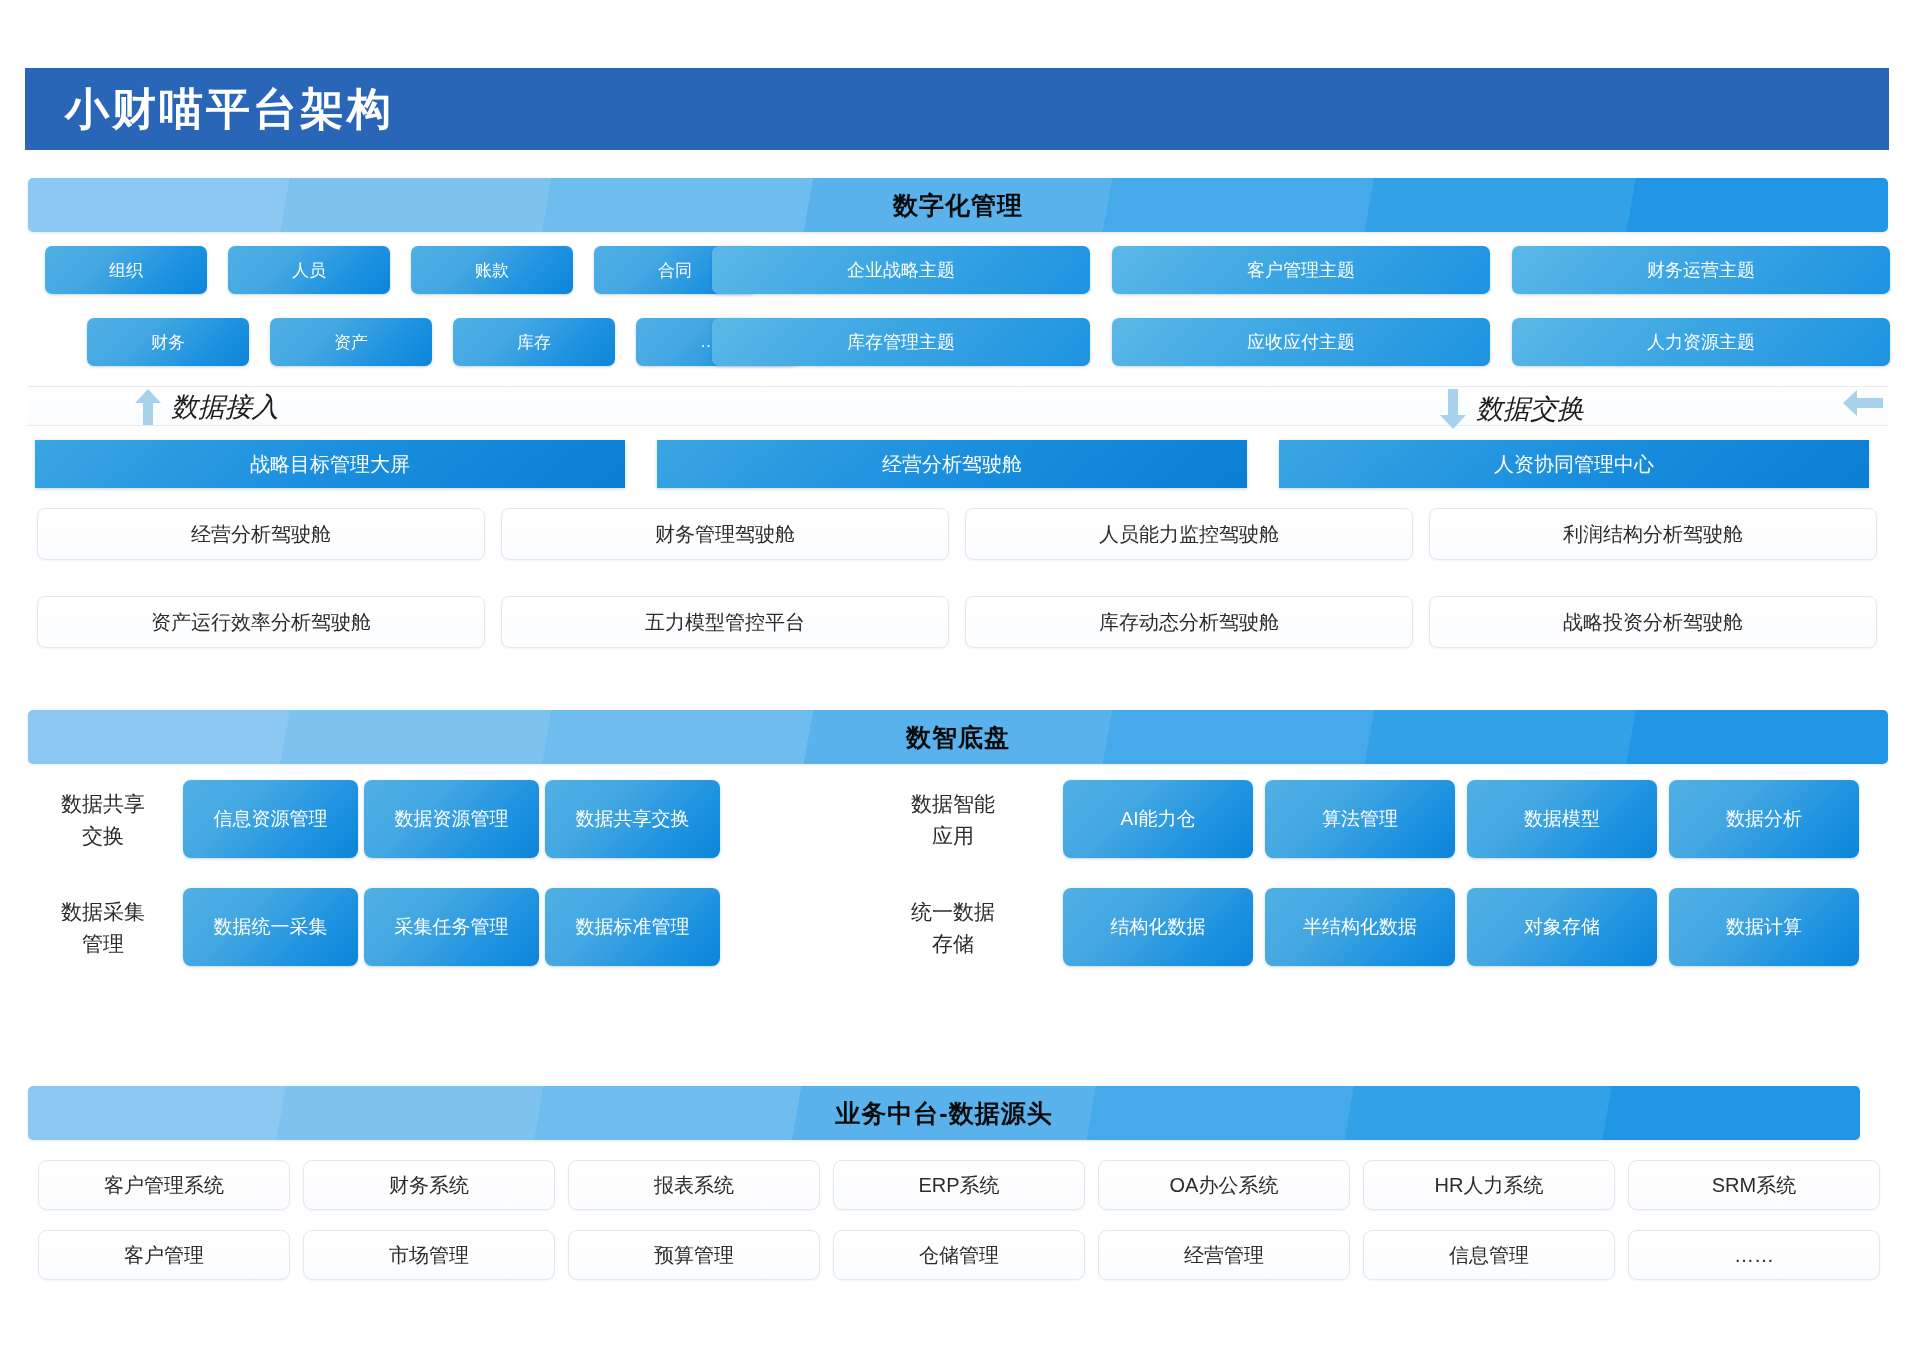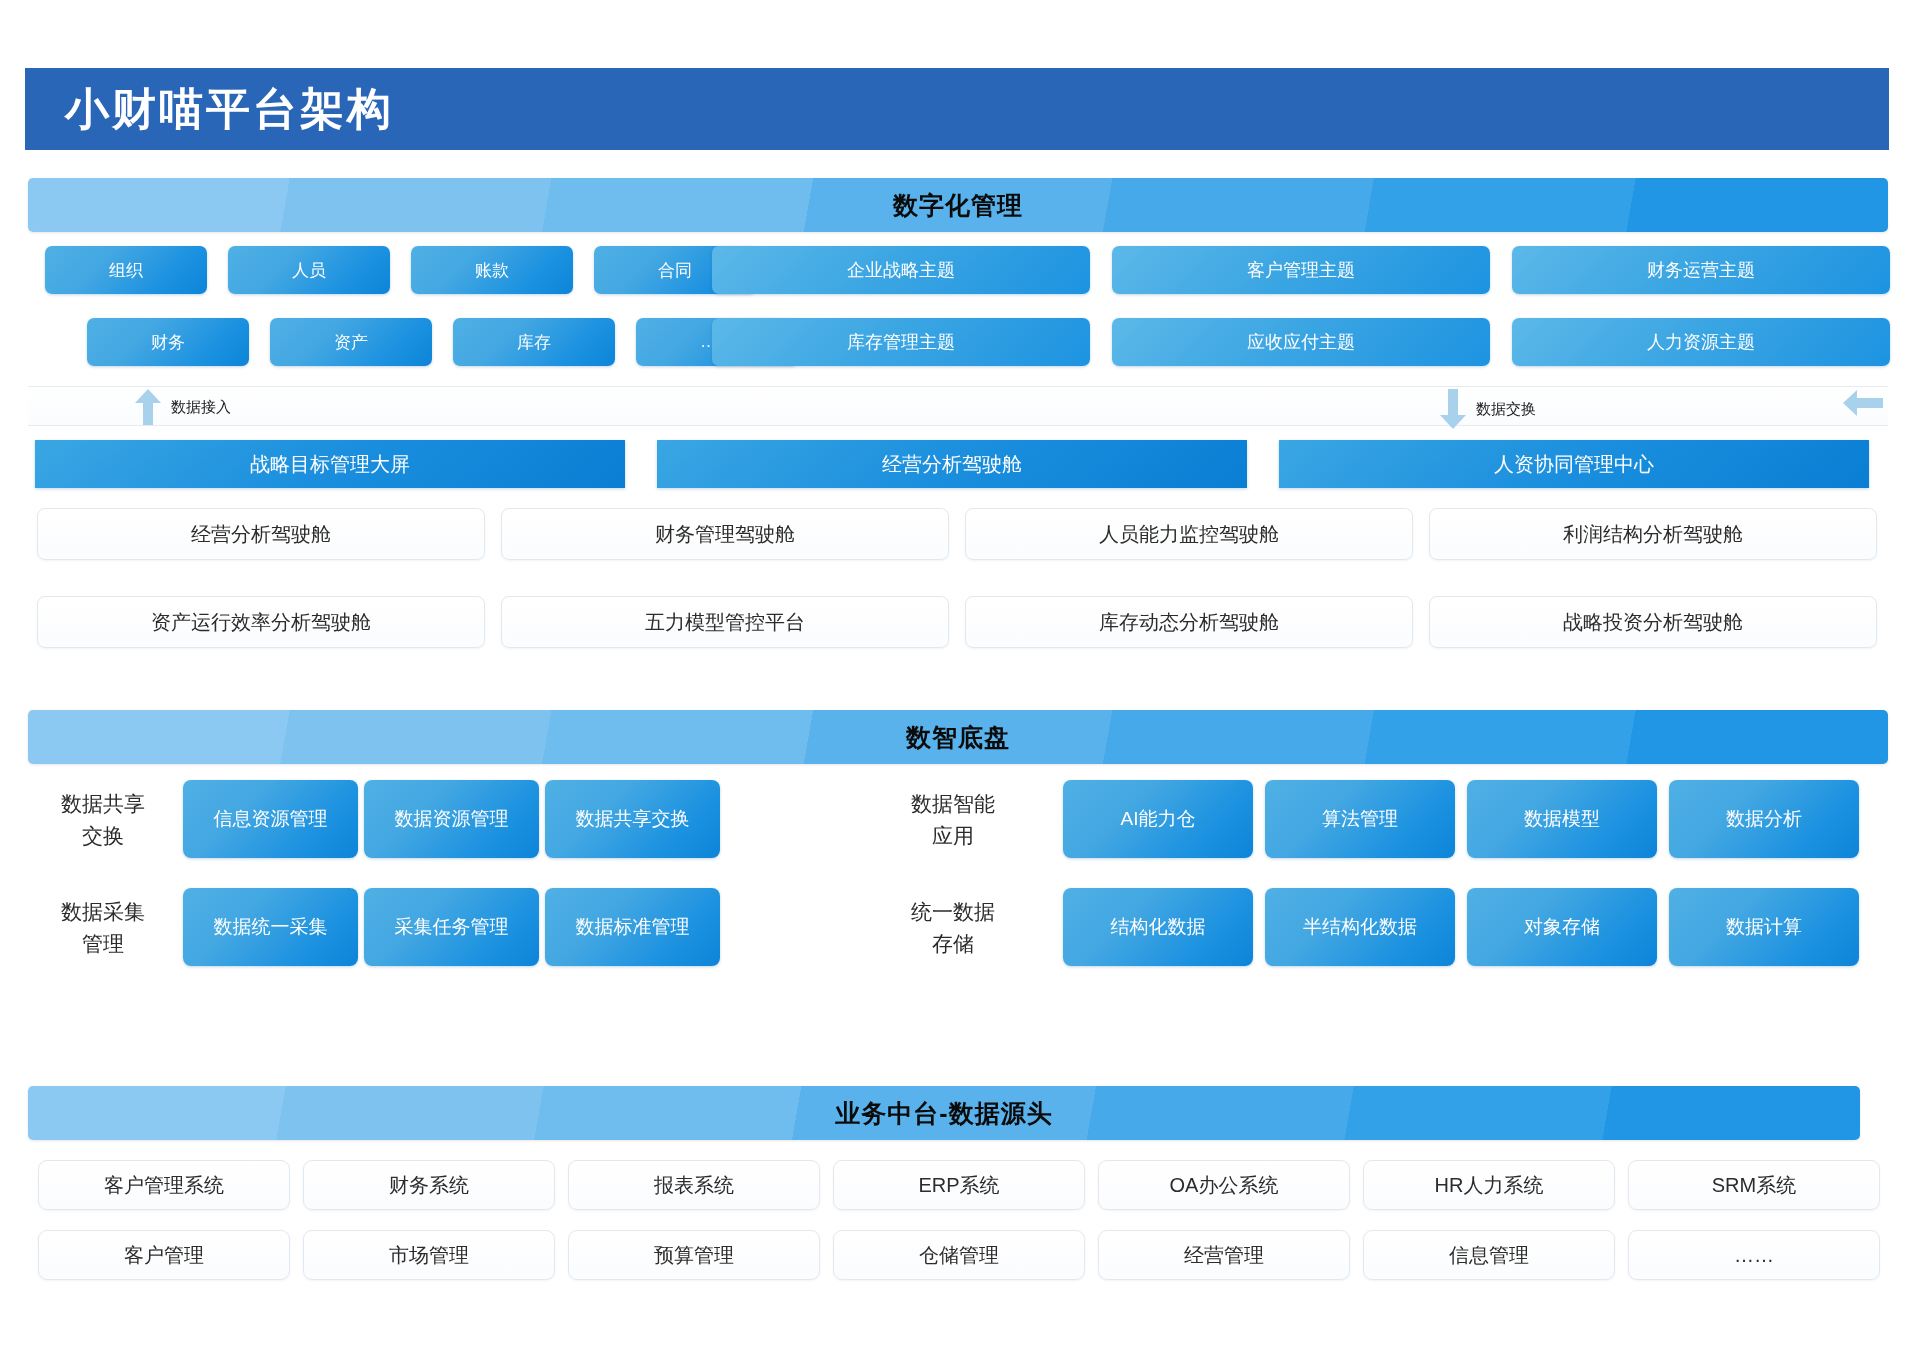--- a/index.html
+++ b/index.html
@@ -105,21 +105,21 @@
     position: absolute;
     left: 28px; top: 386px;
     width: 1860px; height: 40px;
     border-top: 1px solid #e6ebf1;
     border-bottom: 1px solid #e6ebf1;
     background: linear-gradient(180deg,#ffffff,#fafcfe);
   }
   .flow-item { position: absolute; display: flex; align-items: center; gap: 10px; }
   #flow-left  { left: 135px; top: 389px; }
   #flow-right { left: 1440px; top: 389px; }
-  .flow-label { font-size: 15px; color: #1c1c1c; font-weight: 500; }
+  .flow-label { font-size: 27px; color: #1c1c1c; font-weight: 500; font-style: italic; }
 
   .ico-arrow-up {
     width: 26px; height: 36px; position: relative;
   }
   .ico-arrow-up::before {
     content:""; position:absolute; left:8px; top:12px; width:10px; height:24px;
     background:#a8d1ec;
   }
   .ico-arrow-up::after {
     content:""; position:absolute; left:0; top:0;

